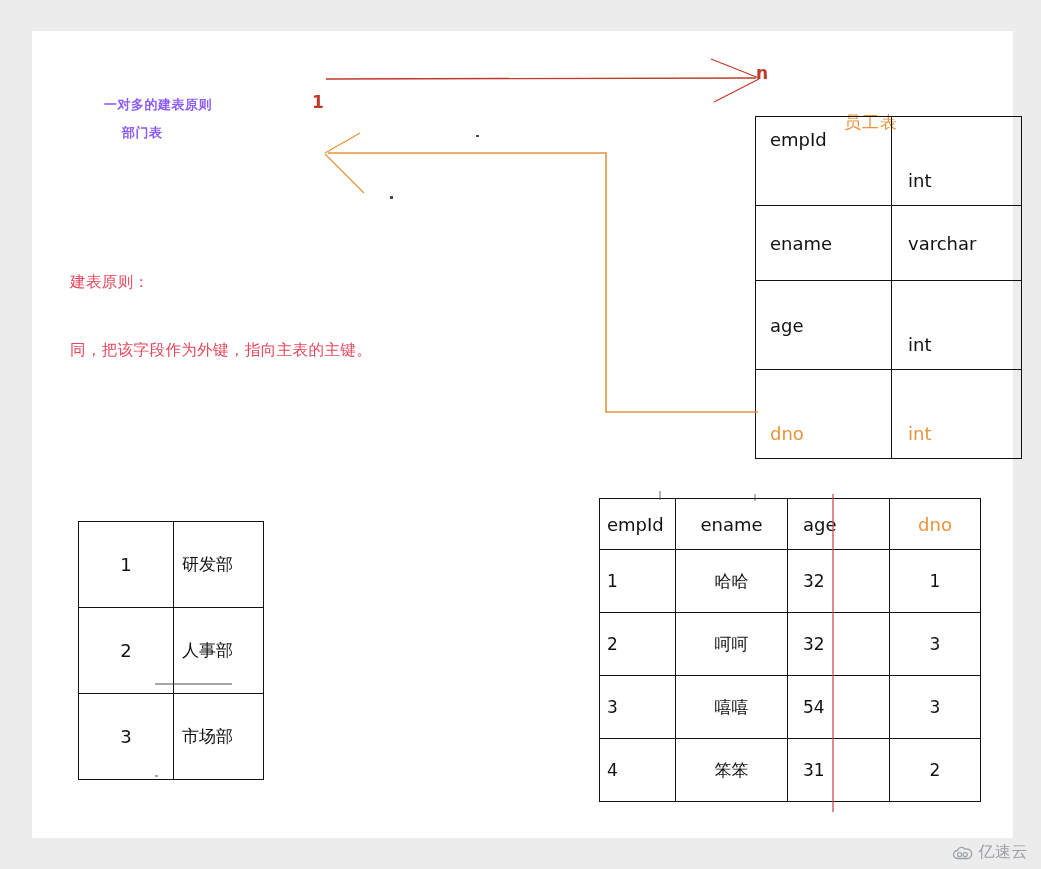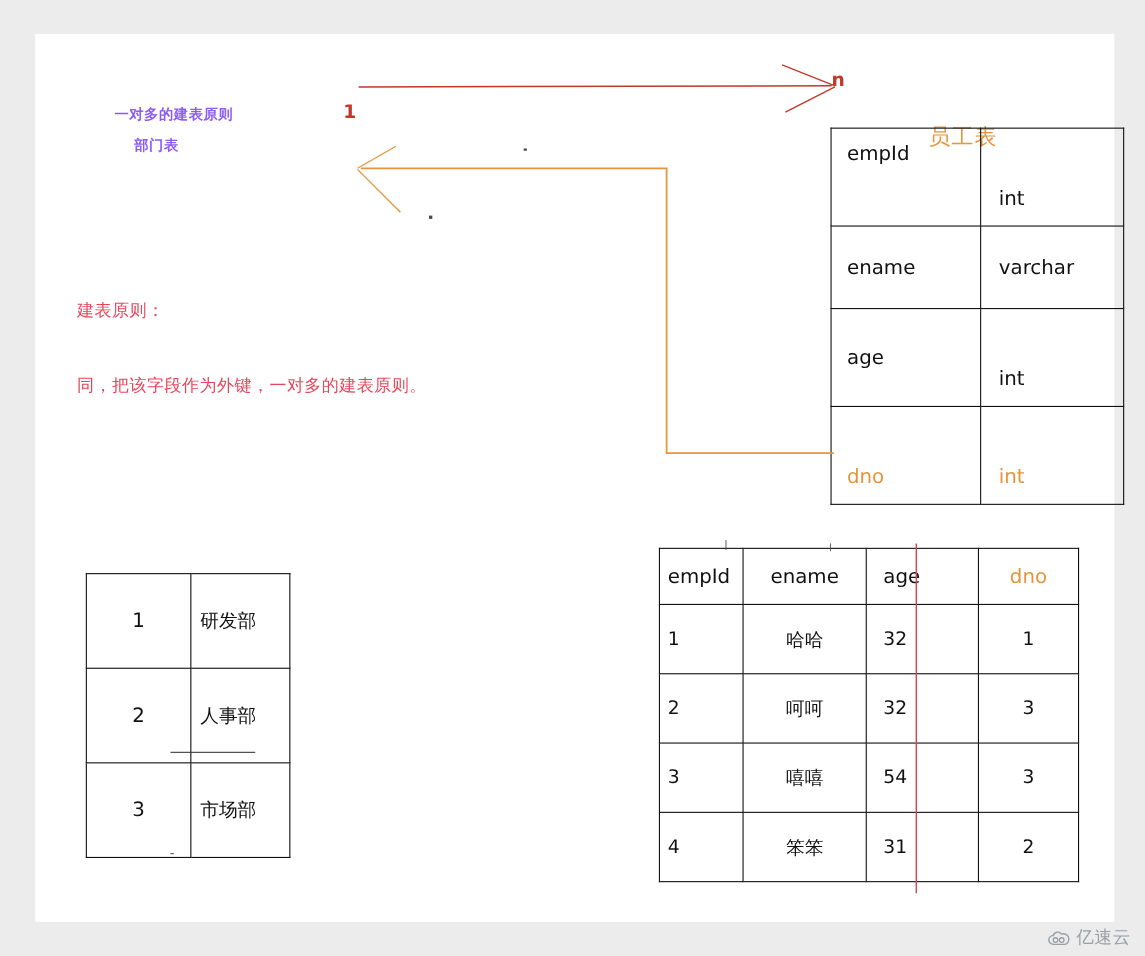--- a/index.html
+++ b/index.html
@@ -27,21 +27,21 @@
 
   
   .txt {
     position: absolute;
     white-space: nowrap;
     line-height: 1.15;
     color: #111111;
   }
   .txt-cn      { font-size: 13px; color: #8b5cf6; letter-spacing: 0.5px; font-weight: bold; }
   .txt-red     { font-size: 15.5px; color: #e8455a; letter-spacing: 0.4px; }
-  .txt-orange  { font-size: 20px; color: #e8943c; letter-spacing: 1px; }
+  .txt-orange  { font-size: 17px; color: #e8943c; letter-spacing: 1px; }
   .label-1     { font-size: 17px; color: #c0392b; font-weight: 600; }
   .label-n     { font-size: 17px; color: #c0392b; font-weight: 600; }
 
   
   .tbl {
     position: absolute;
     border-collapse: collapse;
     table-layout: fixed;
   }
   .tbl td {
@@ -118,21 +118,21 @@
   <div class="txt txt-cn" style="left:72px; top:67px;">一对多的建表原则</div>
 
   <div class="txt txt-cn" style="left:90px; top:95px;">部门表</div>
 
   <div class="txt txt-orange" style="left:812px; top:82px;">员工表</div>
 
   <div class="txt label-1" style="left:280px; top:62px;">1</div>
   <div class="txt label-n" style="left:724px; top:33px;">n</div>
 
   <div class="txt txt-red" style="left:38px; top:243px;text-align:center;">建表原则：</div>
-  <div class="txt txt-red" style="left:38px; top:311px;">同，把该字段作为外键，一对多的建表原则。</div>
+  <div class="txt txt-red" style="left:38px; top:311px;">同，把该字段作为外键，指向主表的主键。</div>
 
 
   <table class="tbl" id="emp-schema">
     <tbody>
       <tr>
         <td class="c1 vtop">empId</td>
         <td class="c2 vbot">int</td>
       </tr>
       <tr>
         <td class="c1">ename</td>

